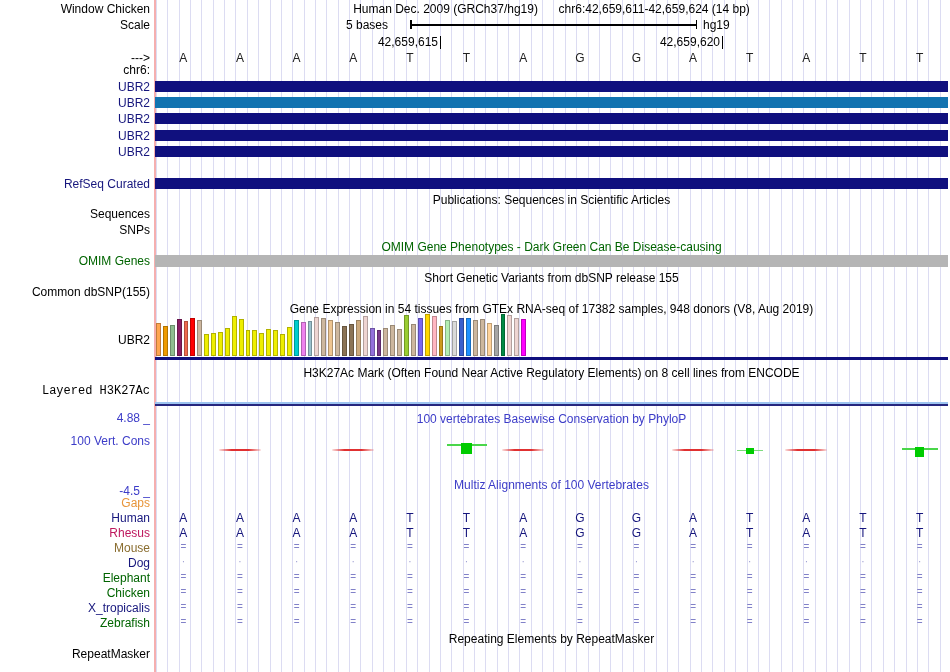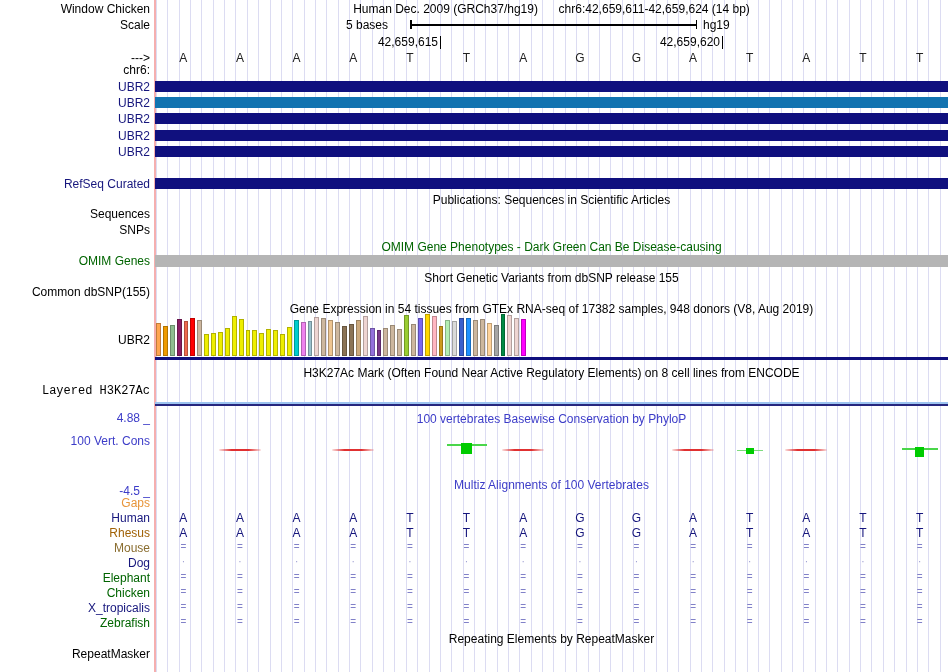--- a/index.html
+++ b/index.html
@@ -196,21 +196,21 @@
         <span style="color: rgb(22, 22, 125);">T</span>
         <span style="color: rgb(22, 22, 125);">A</span>
         <span style="color: rgb(22, 22, 125);">G</span>
         <span style="color: rgb(22, 22, 125);">G</span>
         <span style="color: rgb(22, 22, 125);">A</span>
         <span style="color: rgb(22, 22, 125);">T</span>
         <span style="color: rgb(22, 22, 125);">A</span>
         <span style="color: rgb(22, 22, 125);">T</span>
         <span style="color: rgb(22, 22, 125);">T</span>
       </div>
-      <div class="llabel" style="top: 526px; color: #a16207;">Rhesus</div>
+      <div class="llabel" style="top: 526px; color: #be185d;">Rhesus</div>
       <div class="baserow" style="top: 526px;">
         <span style="color: rgb(22, 22, 125);">A</span>
         <span style="color: rgb(22, 22, 125);">A</span>
         <span style="color: rgb(22, 22, 125);">A</span>
         <span style="color: rgb(22, 22, 125);">A</span>
         <span style="color: rgb(22, 22, 125);">T</span>
         <span style="color: rgb(22, 22, 125);">T</span>
         <span style="color: rgb(22, 22, 125);">A</span>
         <span style="color: rgb(22, 22, 125);">G</span>
         <span style="color: rgb(22, 22, 125);">G</span>

